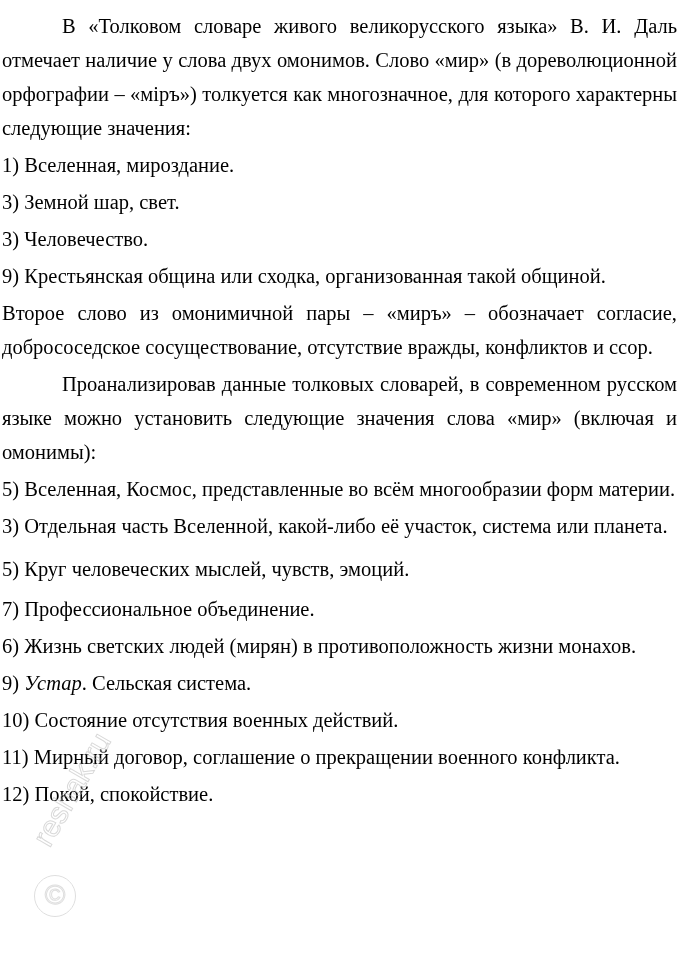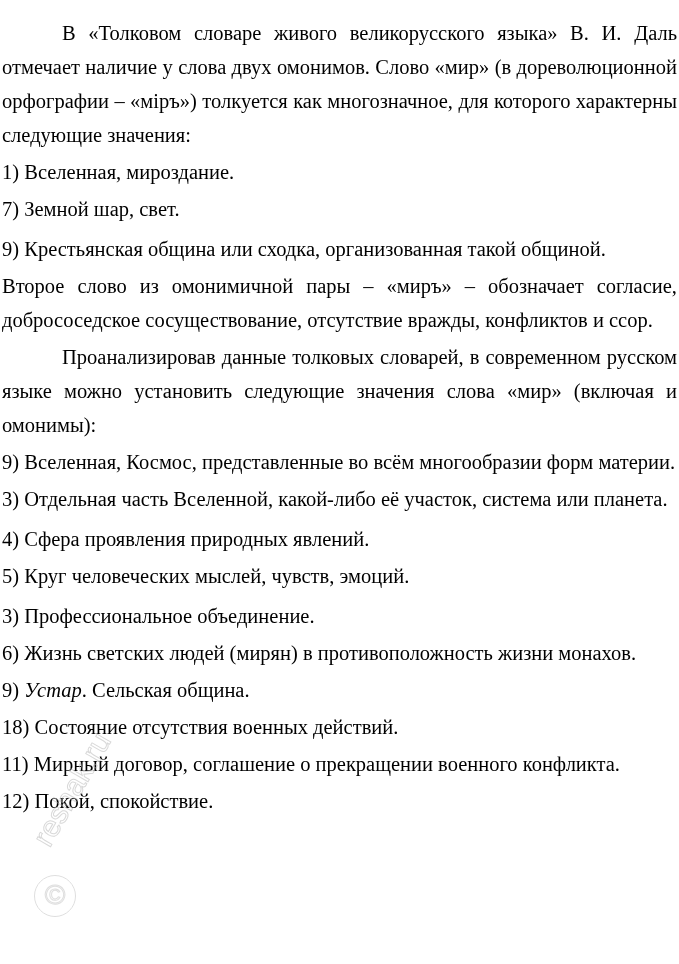--- a/index.html
+++ b/index.html
@@ -13,21 +13,21 @@
       overflow: hidden;
       position: relative;
       font-family: "Liberation Serif", "DejaVu Serif", serif;
       color: #000000;
       font-size: 20.5px;
       line-height: 34px;
     }
     .page {
       position: absolute;
       left: 0;
-      top: 16px;
+      top: 9px;
       width: 679px;
       padding: 0 2px 0 2px;
       box-sizing: border-box;
     }
     .para {
       margin: 0;
       text-align: justify;
       text-align-last: left;
     }
     .para.indent {
@@ -82,51 +82,51 @@
 </head>
 <body>
 
 <div class="page">
 
   <p class="para indent">В «Толковом словаре живого великорусского языка» В. И. Даль отмечает наличие у слова двух омонимов. Слово «мир» (в дореволюционной орфографии – «міръ») толкуется как многозначное, для которого характерны следующие значения:</p>
   <div class="gap-sm"></div>
 
   <p class="item">1) Вселенная, мироздание.</p>
   <div class="gap-sm"></div>
-  <p class="item">7) Земной шар, свет.</p>
+  <p class="item">3) Земной шар, свет.</p>
   <div class="gap-sm"></div>
+  <p class="item">3) Человечество.</p>
   <div class="gap-sm"></div>
   <p class="item">9) Крестьянская община или сходка, организованная такой общиной.</p>
   <div class="gap-sm"></div>
 
   <p class="para">Второе слово из омонимичной пары – «миръ» – обозначает согласие, добрососедское сосуществование, отсутствие вражды, конфликтов и ссор.</p>
   <div class="gap-sm"></div>
 
   <p class="para indent">Проанализировав данные толковых словарей, в современном русском языке можно установить следующие значения слова «мир» (включая и омонимы):</p>
   <div class="gap-sm"></div>
 
-  <p class="item">9) Вселенная, Космос, представленные во всём многообразии форм материи.</p>
+  <p class="item">5) Вселенная, Космос, представленные во всём многообразии форм материи.</p>
   <div class="gap-sm"></div>
   <p class="item">3) Отдельная часть Вселенной, какой-либо её участок, система или планета.</p>
   <div class="gap-sm"></div>
   <div class="gap-sm"></div>
-  <p class="item">4) Сфера проявления природных явлений.</p>
   <div class="gap-sm"></div>
   <p class="item">5) Круг человеческих мыслей, чувств, эмоций.</p>
   <div class="gap-sm"></div>
   <div class="gap-sm"></div>
-  <p class="item">3) Профессиональное объединение.</p>
+  <p class="item">7) Профессиональное объединение.</p>
   <div class="gap-sm"></div>
   <p class="item">6) Жизнь светских людей (мирян) в противоположность жизни монахов.</p>
   <div class="gap-sm"></div>
 
-  <p class="item"><span>9) </span><em class="abbr">Устар</em><span>.</span><span> Сельская община.</span></p>
+  <p class="item"><span>9) </span><em class="abbr">Устар</em><span>.</span><span> Сельская система.</span></p>
   <div class="gap-sm"></div>
 
-  <p class="item">18) Состояние отсутствия военных действий.</p>
+  <p class="item">10) Состояние отсутствия военных действий.</p>
   <div class="gap-sm"></div>
   <p class="item">11) Мирный договор, соглашение о прекращении военного конфликта.</p>
   <div class="gap-sm"></div>
   <p class="item">12) Покой, спокойствие.</p>
 
 </div>
 
 <div class="watermark">
   <div class="wm-text">reshak.ru</div>
   <div class="wm-circle">©</div>

